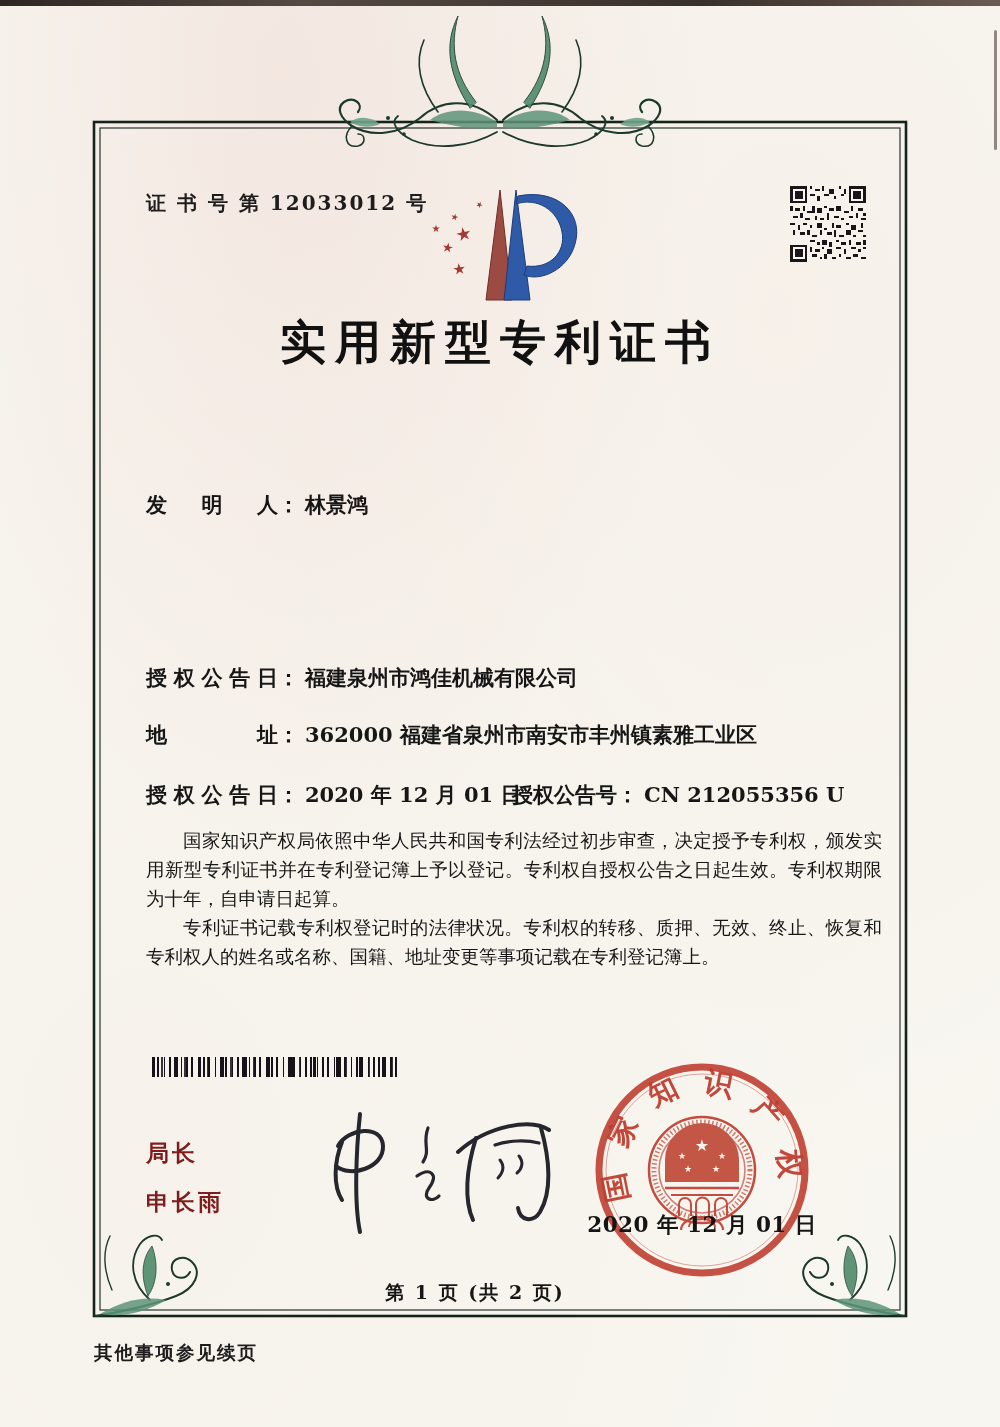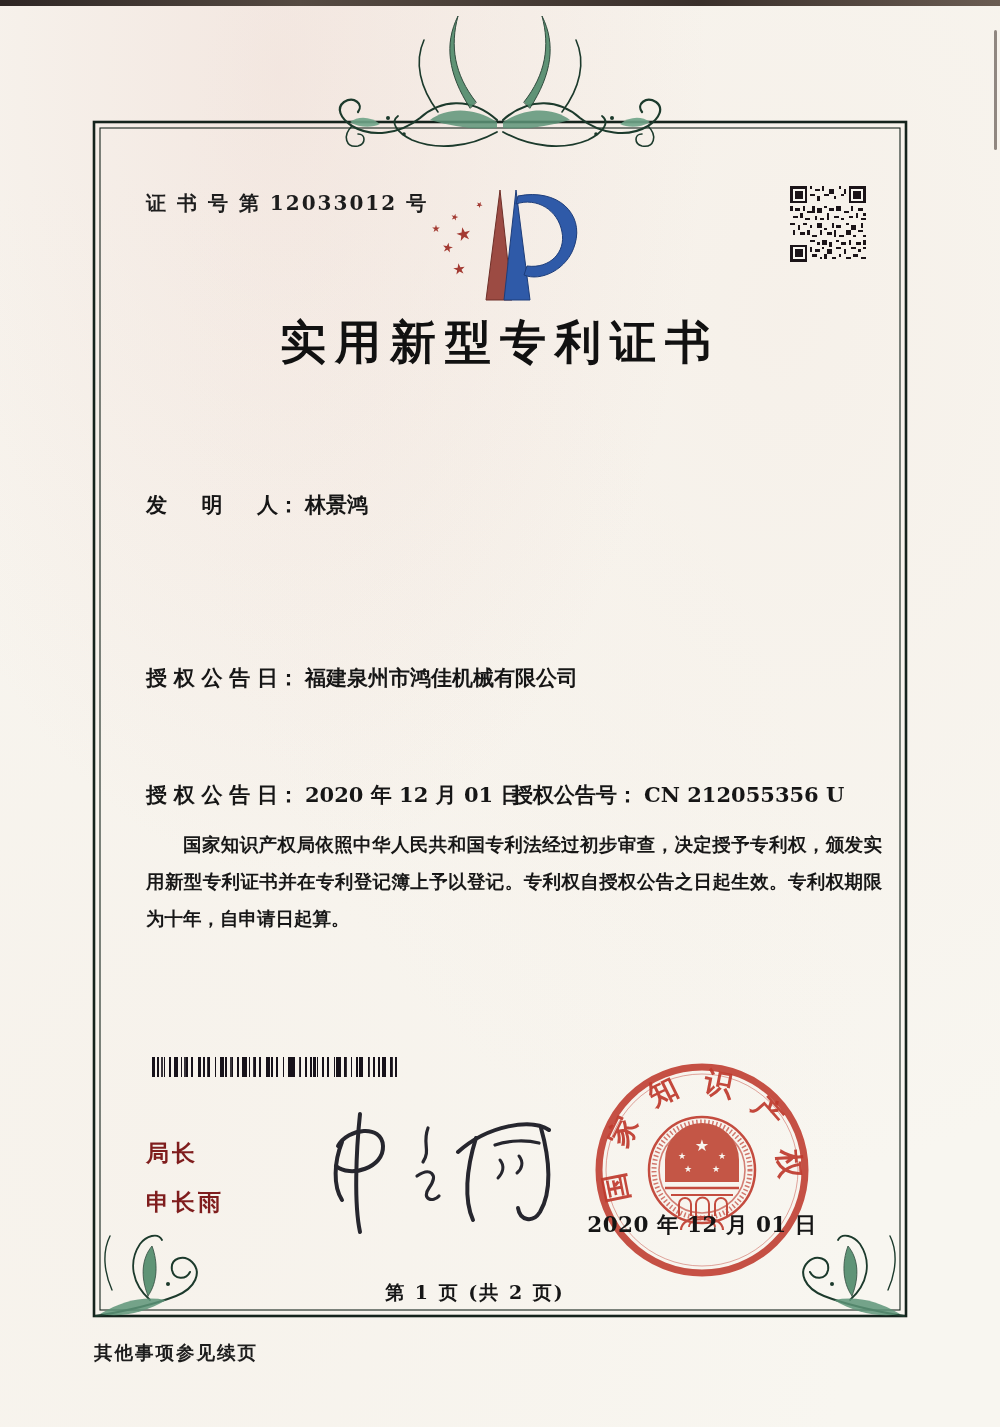--- a/index.html
+++ b/index.html
@@ -16,21 +16,21 @@
   .abs{position:absolute;}
   .scanbar{left:0;top:0;width:100%;height:6px;background:linear-gradient(90deg,#2e2624,#554a42 30%,#3a302b 70%,#6a5c52);}
   .edge-mark{left:994px;top:30px;width:3px;height:120px;background:rgba(60,45,40,.55);border-radius:2px;}
   .cert-no{left:146px;top:190px;font-size:20px;letter-spacing:2px;font-weight:600;color:#1d1d1d;}
   .title{left:94px;top:312px;width:812px;text-align:center;font-size:46px;font-weight:700;letter-spacing:9px;color:#111;}
   .fields{left:146px;top:0;width:760px;height:100%;}
   .frow{position:absolute;left:0;font-size:21px;font-weight:600;white-space:nowrap;color:#161616;}
   .flabel{display:inline-block;width:132px;text-align:justify;text-align-last:justify;vertical-align:bottom;}
   .fcolon{margin-right:6px;}
   .grant2{position:absolute;left:366px;top:0;white-space:nowrap;}
-  .paras{left:146px;top:826px;width:736px;font-size:18.5px;line-height:37px;color:#171717;font-weight:700;text-align:justify;}
+  .paras{left:146px;top:826px;width:736px;font-size:18.5px;line-height:29px;color:#171717;font-weight:400;text-align:justify;}
   .paras p{margin:0;text-indent:2em;}
   .barcode{left:152px;top:1057px;width:246px;height:20px;
     background:
       repeating-linear-gradient(90deg,#17121a 0 2px,transparent 2px 5px,#17121a 5px 7px,transparent 7px 12px,#17121a 12px 13px,transparent 13px 17px),
       repeating-linear-gradient(90deg,#17121a 0 3px,transparent 3px 9px,rgba(23,18,26,.85) 9px 11px,transparent 11px 23px);
   }
   .director{left:146px;top:1138px;font-size:23px;font-weight:600;letter-spacing:3px;color:#7f1d1d;}
   .director div{margin-bottom:18px;}
   .pageno{left:94px;top:1280px;width:762px;text-align:center;font-size:19px;font-weight:600;letter-spacing:2px;}
   .contnote{left:94px;top:1340px;width:762px;text-align:left;font-size:18.5px;font-weight:600;letter-spacing:2px;color:#1d1d1d;}
@@ -184,30 +184,34 @@
 
 <div class="abs title">实用新型专利证书</div>
 
 <div class="abs fields">
   <div class="frow" style="top:491px">
     <span class="flabel">发明人</span><span class="fcolon">：</span><span>林景鸿</span>
   </div>
   <div class="frow" style="top:664px">
     <span class="flabel">授权公告日</span><span class="fcolon">：</span><span>福建泉州市鸿佳机械有限公司</span>
   </div>
+  <div class="frow" style="top:721px">
+    <span class="flabel">地址</span><span class="fcolon">：</span><span>362000 福建省泉州市南安市丰州镇素雅工业区</span>
+  </div>
   <div class="frow" style="top:781px">
     <span class="flabel">授权公告日</span><span class="fcolon">：</span><span>2020 年 12 月 01 日</span>
     <span class="grant2">
       <span>授权公告号</span><span class="fcolon">：</span><span>CN 212055356 U</span>
     </span>
   </div>
 </div>
 
 <div class="abs paras">
   <p>国家知识产权局依照中华人民共和国专利法经过初步审查，决定授予专利权，颁发实用新型专利证书并在专利登记簿上予以登记。专利权自授权公告之日起生效。专利权期限为十年，自申请日起算。</p>
+  <p>专利证书记载专利权登记时的法律状况。专利权的转移、质押、无效、终止、恢复和专利权人的姓名或名称、国籍、地址变更等事项记载在专利登记簿上。</p>
 </div>
 
 <div class="abs barcode"></div>
 
 <div class="abs director">
   <div>局长</div>
   <div>申长雨</div>
 </div>
 
 <svg class="abs" style="left:290px;top:1100px;" width="280" height="140" viewBox="0 0 280 140">

